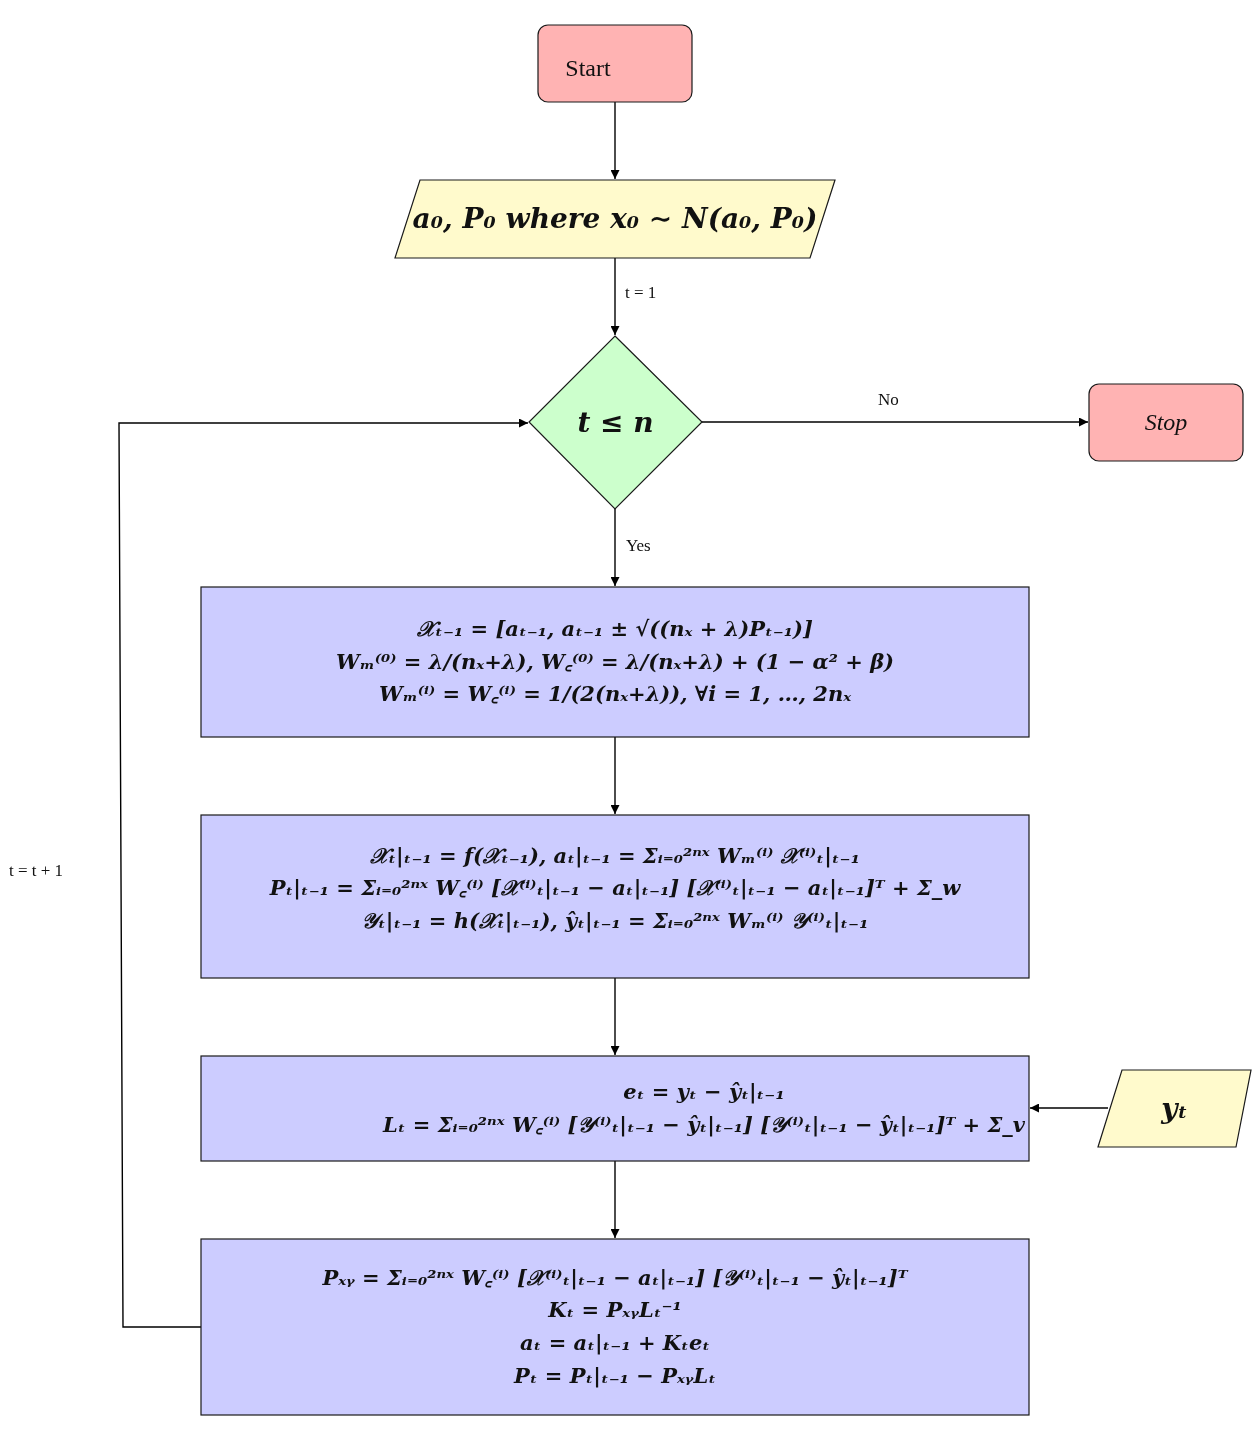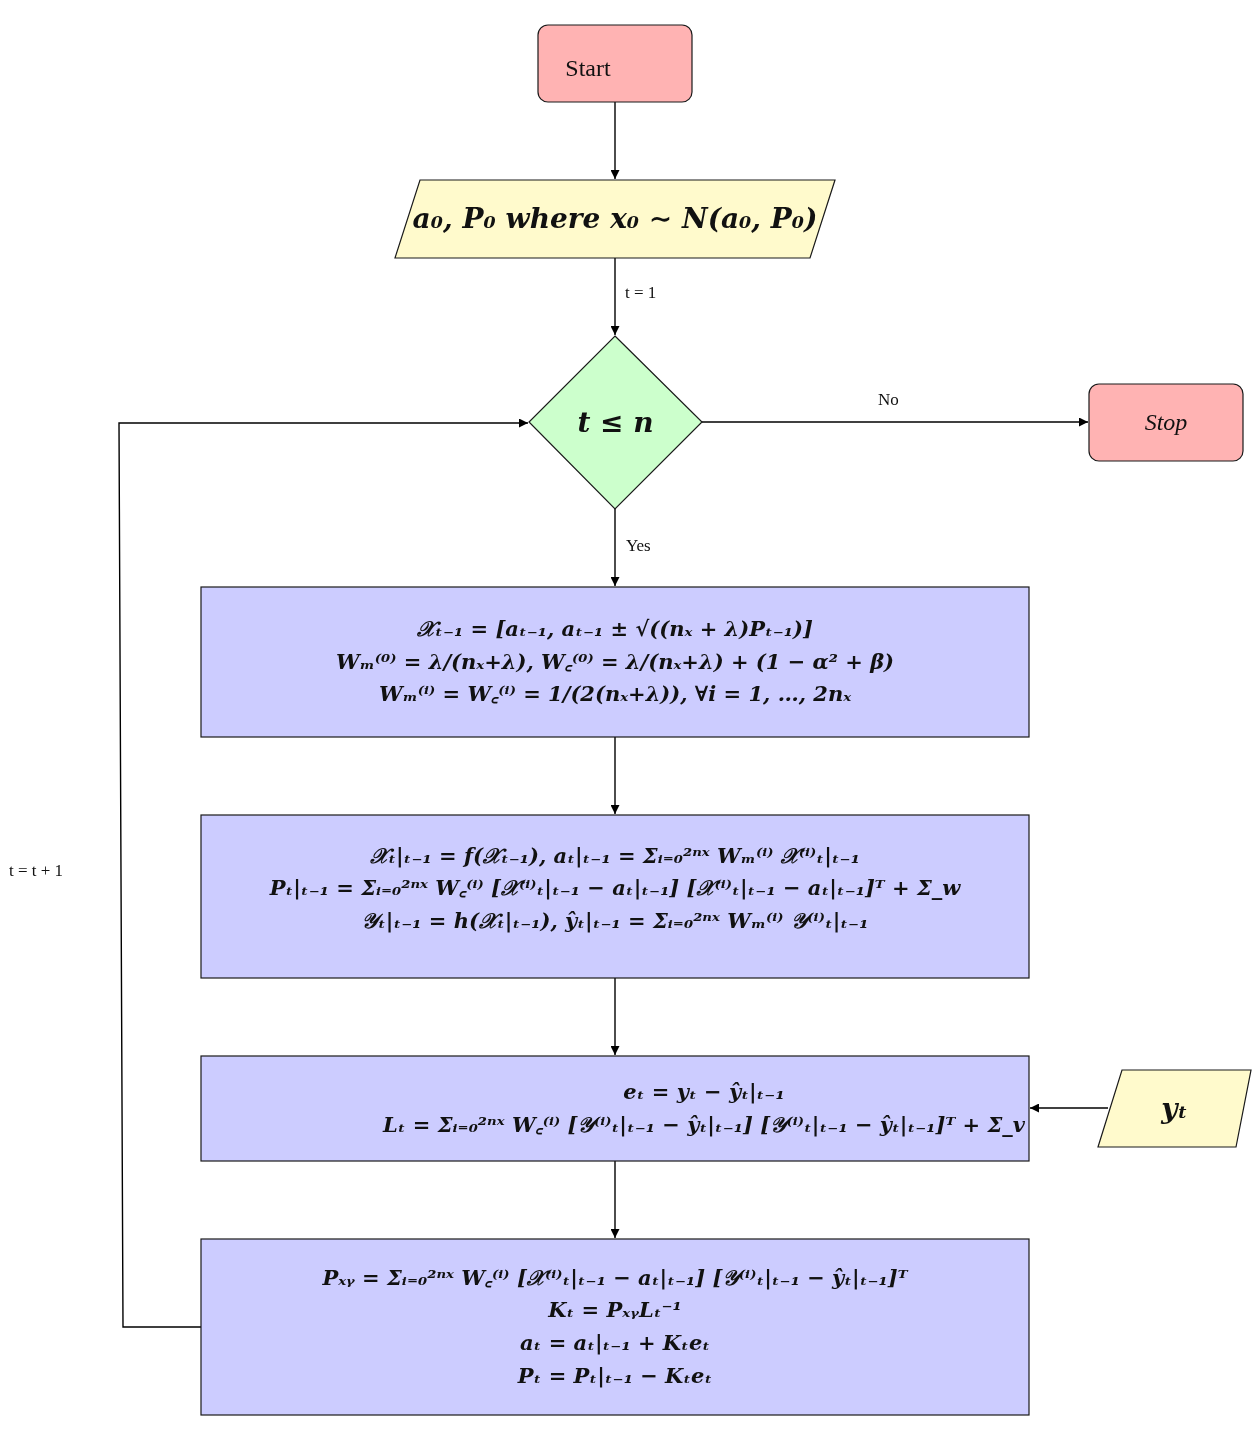--- a/index.html
+++ b/index.html
@@ -80,19 +80,19 @@
 
 <div class="node-text mathline" style="left:201px; top:1056px; width:976px; height:105px;margin-left:15px;">
   <div>eₜ = yₜ − ŷₜ|ₜ₋₁</div>
   <div>Lₜ = Σᵢ₌₀²ⁿˣ W꜀⁽ⁱ⁾ [𝒴⁽ⁱ⁾ₜ|ₜ₋₁ − ŷₜ|ₜ₋₁] [𝒴⁽ⁱ⁾ₜ|ₜ₋₁ − ŷₜ|ₜ₋₁]ᵀ + Σ_v</div>
 </div>
 
 <div class="node-text mathline" style="left:201px; top:1239px; width:828px; height:176px;">
   <div>Pₓᵧ = Σᵢ₌₀²ⁿˣ W꜀⁽ⁱ⁾ [𝒳⁽ⁱ⁾ₜ|ₜ₋₁ − aₜ|ₜ₋₁] [𝒴⁽ⁱ⁾ₜ|ₜ₋₁ − ŷₜ|ₜ₋₁]ᵀ</div>
   <div>Kₜ = PₓᵧLₜ⁻¹</div>
   <div>aₜ = aₜ|ₜ₋₁ + Kₜeₜ</div>
-  <div>Pₜ = Pₜ|ₜ₋₁ − Kₜeₜ</div>
+  <div>Pₜ = Pₜ|ₜ₋₁ − PₓᵧLₜ</div>
 </div>
 
 <div class="label" style="left:625px; top:283px;">t = 1</div>
 <div class="label" style="left:878px; top:390px;">No</div>
 <div class="label" style="left:626px; top:536px;">Yes</div>
 <div class="label" style="left:9px; top:861px;">t = t + 1</div>
 
 </body></html>

